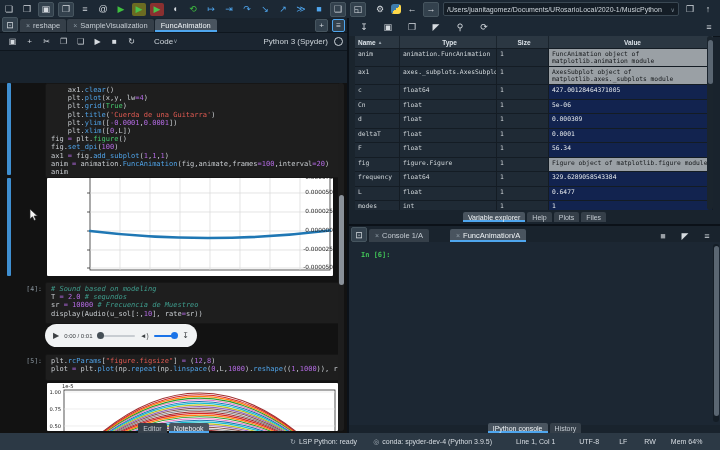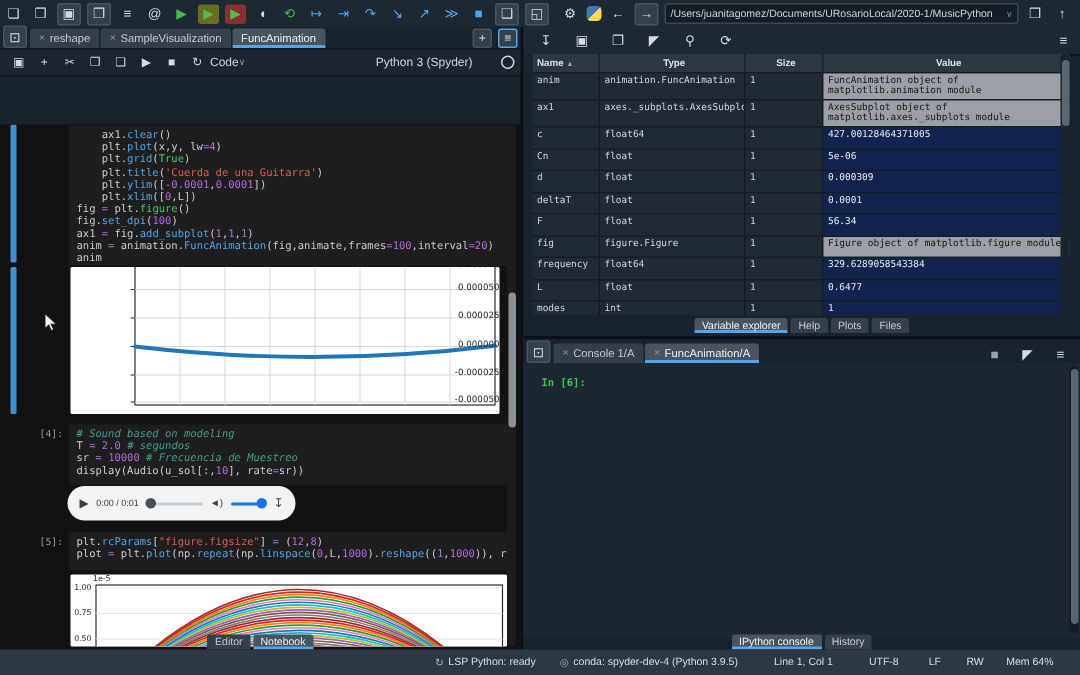--- a/index.html
+++ b/index.html
@@ -25,22 +25,22 @@
   .tab.active{background:#49545f;color:#eef2f5;box-shadow:inset 0 -2px 0 #4fa6ee;}
   .tab .close{color:#8d99a3;font-size:7px;margin-right:3px;}
   .tabbar .spacer{flex:1;}
   .sqbtn{width:11px;height:11px;border:1px solid #46555f;background:#33414d;border-radius:2px;
     display:inline-flex;align-items:center;justify-content:center;font-size:8px;color:#d6dbe0;margin:0 2px;}
   .sqbtn.hl{border-color:#4fa6ee;}
   #nb-menubar{display:flex;align-items:center;height:16px;background:#151e27;border-bottom:1px solid #0e161e;
     font-size:8px;color:#cfd6dc;gap:14px;padding-left:10px;}
   #nb-toolbar{display:flex;align-items:center;height:17px;background:#1b2530;border-bottom:1px solid #0e161e;font-size:8px;}
   #nb-toolbar .icon{font-size:8px;width:13px;}
-  #code-dropdown{display:flex;align-items:flex-start;color:#cfd6dc;font-size:8px;}
-  #kernel-name{margin-left:auto;margin-right:4px;color:#cfd6dc;font-size:8px;display:flex;align-items:center;gap:19px;}
+  #code-dropdown{display:flex;align-items:flex-start;margin-left:14px;color:#cfd6dc;font-size:8px;}
+  #kernel-name{margin-left:auto;margin-right:4px;color:#cfd6dc;font-size:8px;display:flex;align-items:center;gap:6px;}
   #kernel-status{width:7px;height:7px;border:1px solid #cfd6dc;border-radius:50%;}
   #nb-content{left:0;top:65px;width:347px;height:380px;background:#121212;overflow:hidden;}
   .sel-bar{position:absolute;left:7px;width:4px;background:#3f8fd1;border-radius:1px;}
   .cell{position:absolute;left:45px;width:289px;background:#1e1e1e;border:1px solid #161616;border-radius:2px;
     font-family:"DejaVu Sans Mono",monospace;font-size:7px;line-height:8.2px;color:#c8ccd0;
     padding:2px 0 0 5px;overflow:hidden;white-space:pre;}
   .codeline{white-space:pre;}
   .tok-m{color:#4fa3e8;} .tok-s{color:#e05a52;} .tok-n{color:#b36ae2;} .tok-o{color:#b36ae2;}
   .tok-b{color:#45c56c;} .tok-c{color:#3f9e8e;font-style:italic;}
   .prompt{position:absolute;left:18px;width:24px;text-align:right;font-family:"DejaVu Sans Mono",monospace;
@@ -398,21 +398,21 @@
       <div class="ptab">Help</div>
       <div class="ptab">Plots</div>
       <div class="ptab">Files</div>
     </div>
 
   <div id="console-pane">
     <div class="tabbar" style="height:16px;">
       <span style="display:flex;align-items:center;">
           <span class="icon boxed">⊡</span>
         </span>
-      <span style="display:flex;align-items:flex-end;">
+      <span style="display:flex;align-items:flex-end;gap:20px;">
           <div class="tab">
             <span class="close">×</span>
             <span>Console 1/A</span>
           </div>
           <div class="tab active">
             <span class="close">×</span>
             <span>FuncAnimation/A</span>
           </div>
         </span>
       <span class="spacer"></span>

